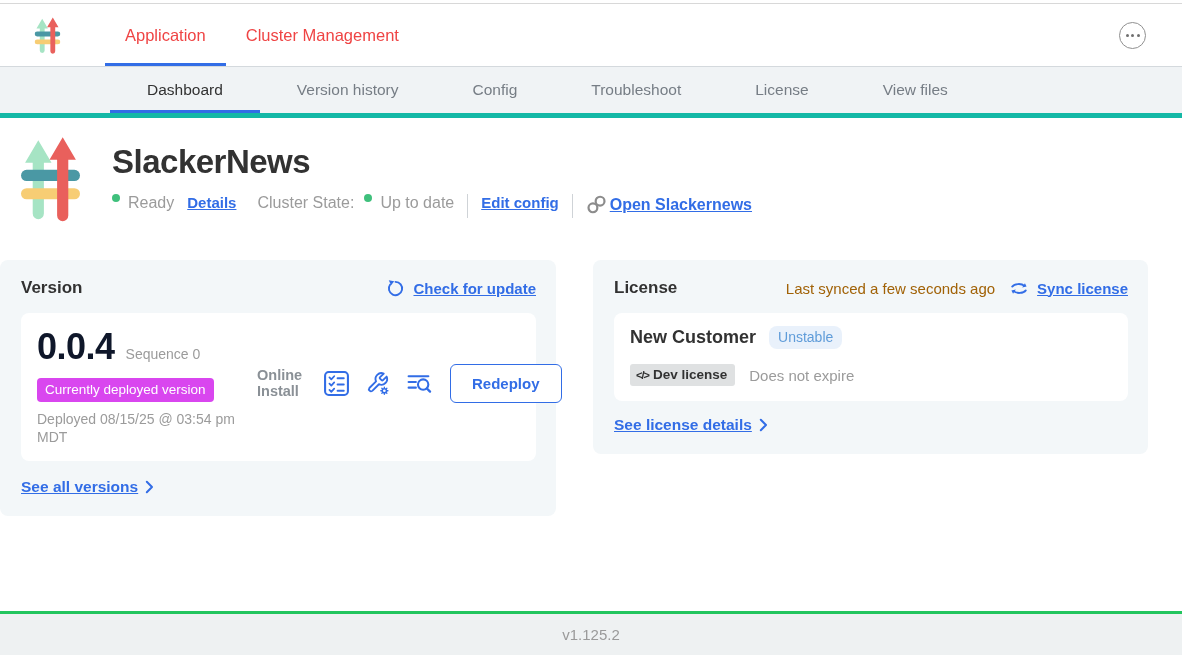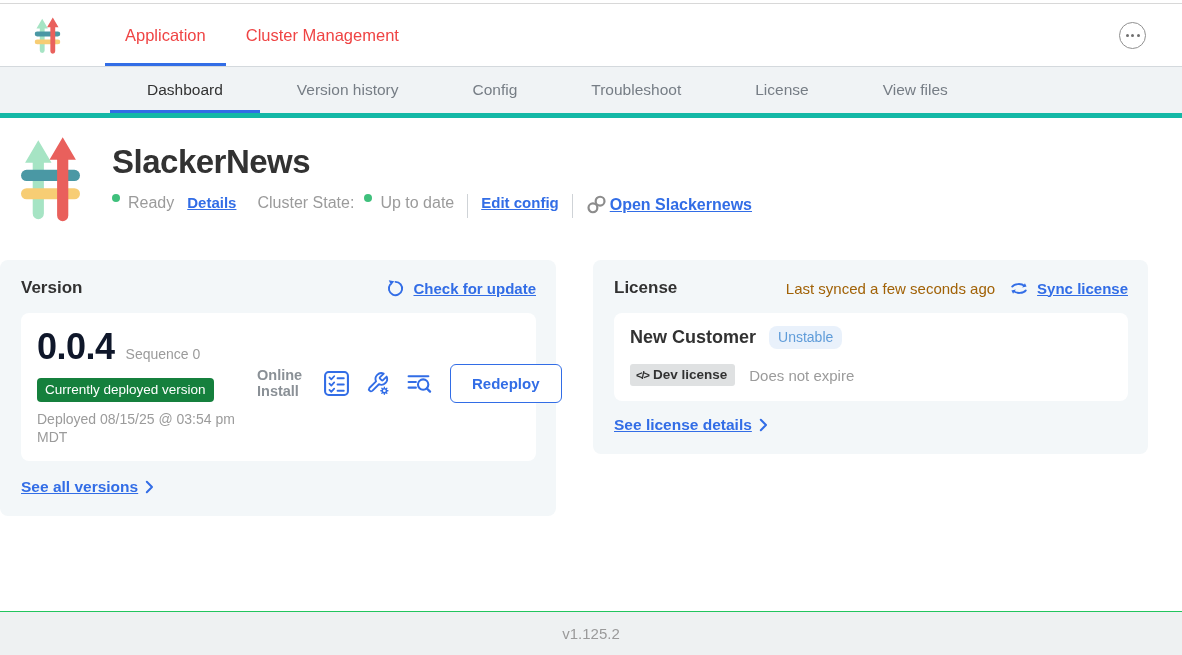--- a/index.html
+++ b/index.html
@@ -71,21 +71,21 @@
   .card-head .right { margin-left:auto; display:flex; align-items:center; gap:8px; }
   .inner-card { background:#fff; border-radius:8px; margin-top:15px; padding:13px 16px 15px; }
 
   
   .ver-inner { display:flex; }
   .ver-left { width:220px; flex:none; }
   .ver-num-row { display:flex; align-items:baseline; gap:11px; }
   .ver-num { font-size:36px; font-weight:bold; color:#0f172a; letter-spacing:-0.5px; }
   .seq { font-size:14px; color:#9b9b9b; }
   .deployed-badge {
-    display:inline-block; margin-top:10px; background:#15803d; color:#fff;
+    display:inline-block; margin-top:10px; background:#d946ef; color:#fff;
     font-size:13.5px; padding:4px 8px 5px; border-radius:4px;
   }
   .deployed-text { margin-top:8px; font-size:14px; color:#9b9b9b; line-height:1.3; max-width:208px; }
   .ver-right { display:flex; align-items:center; gap:14px; align-self:center; margin-top:-6px; }
   .install-type { font-size:14.5px; font-weight:bold; color:#8a9096; width:52px; line-height:1.15; }
   .icon-btn { display:flex; align-items:center; justify-content:center; cursor:pointer; background:none; border:none; padding:0; }
   .redeploy-btn {
     margin-left:3px; background:#fff; border:1px solid #326de6; color:#326de6;
     font-family:"Liberation Sans", sans-serif;
     font-weight:bold; font-size:15px; padding:10px 21px; border-radius:6px; cursor:pointer;
@@ -101,21 +101,21 @@
   .lic-row { display:flex; align-items:center; gap:14px; margin-top:15px; }
   .type-badge {
     background:#dfe1e2; color:#323232; font-weight:bold; font-size:13.5px;
     padding:3px 8px 4px 6px; border-radius:3px; display:flex; align-items:center; gap:4px;
   }
   .type-badge .code-glyph { font-size:11px; font-weight:bold; color:#2f2f2f; letter-spacing:-1px; }
   .expiry { font-size:15px; color:#9b9b9b; }
 
   
   .footer {
-    margin-top:auto; height:44px; background:#eef1f2; border-top:1px solid #22c55e;
+    margin-top:auto; height:44px; background:#eef1f2; border-top:3px solid #22c55e;
     display:flex; align-items:center; justify-content:center; font-size:15px; color:#9a9a9a; flex:none;
   }
 </style>
 </head>
 <body>
 
 <div class="top-strip"></div>
 
 <div class="topnav">
   <span class="logo-wrap">

